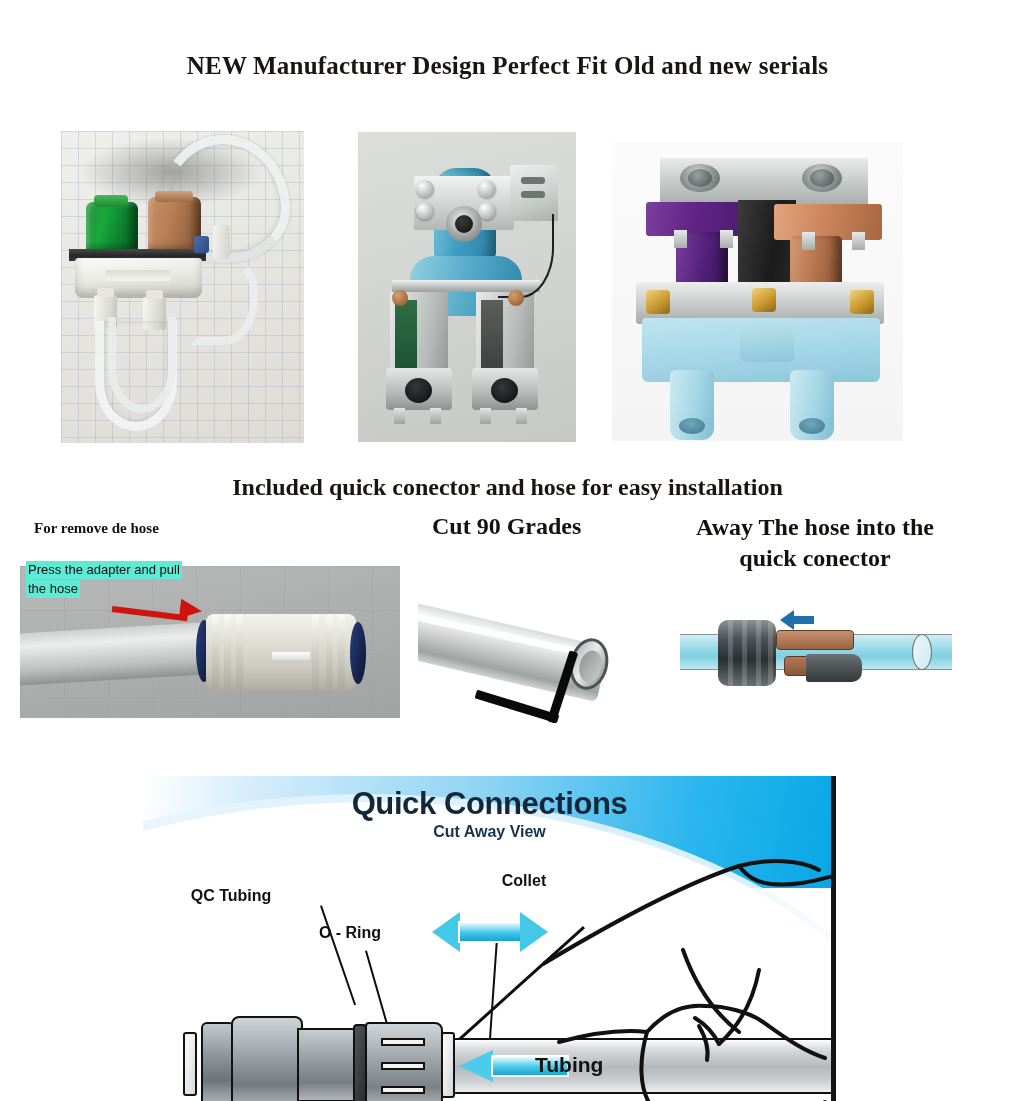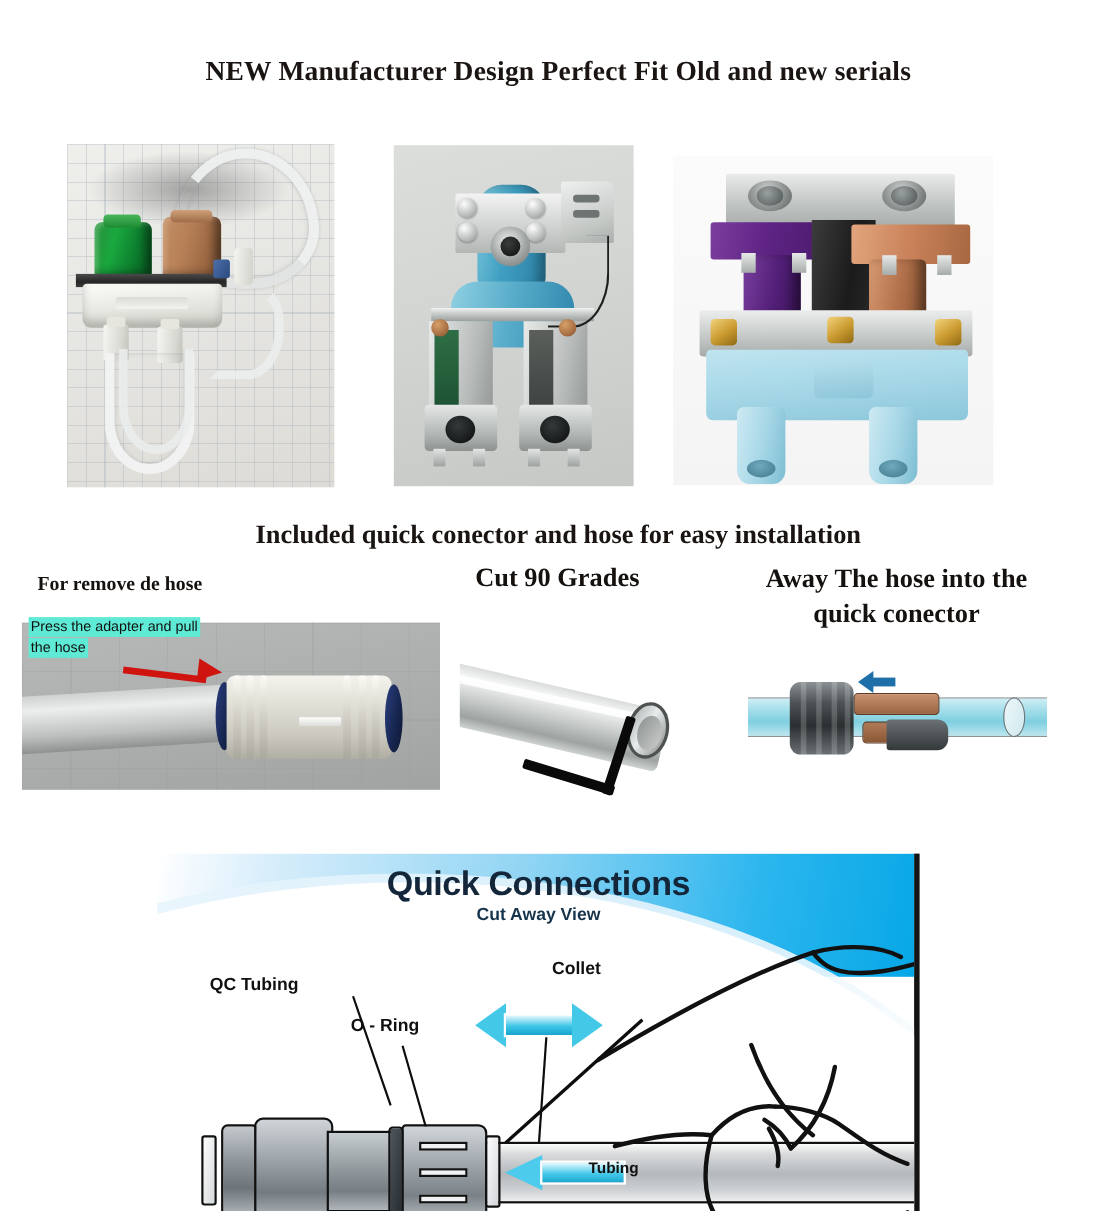--- a/index.html
+++ b/index.html
@@ -23,21 +23,21 @@
     position: absolute; left: 0; top: 474px; width: 1015px;
     text-align: center;
     font-weight: bold; font-size: 24px; color: #1a1512;
   }
 
   .sublabel {
     position: absolute;
     font-family: "Liberation Serif", serif;
     font-weight: bold; color: #15110e;
   }
-  #lbl-remove { left: 34px; top: 520px; font-size: 18px; }
+  #lbl-remove { left: 34px; top: 520px; font-size: 15px; }
   #lbl-cut    { left: 432px; top: 513px; font-size: 24px; }
   #lbl-push   { left: 684px; top: 512px; font-size: 24px; width: 262px;
                 line-height: 1.28; text-align: center; }
 
   
   #photo1 {
     position: absolute; left: 61px; top: 131px; width: 243px; height: 312px;
     background:
       repeating-linear-gradient(to right, rgba(170,180,190,.40) 0 1px, transparent 1px 17px),
       repeating-linear-gradient(to bottom, rgba(170,180,190,.40) 0 1px, transparent 1px 17px),
@@ -580,21 +580,21 @@
     border:2px solid #ffffff;
   }
   #tubing-arrow .th {
     position:absolute; left:0; top:0; width:0; height:0;
     border-right:34px solid #4ccbec;
     border-top:16px solid transparent; border-bottom:16px solid transparent;
   }
   #lab-tubing {
     position:absolute; left:392px; top:277px; width:120px;
     font-family:"Liberation Sans", sans-serif; font-weight:bold;
-    font-size:14px; color:#111; text-align:left;
+    font-size:21px; color:#111; text-align:left;
   }
 
   
   #hand { position:absolute; left:400px; top:78px; width:300px; height:283px; }
   #hand svg { width:100%; height:100%; display:block; }
 </style>
 </head>
 <body>
 
 <div class="main-title">NEW Manufacturer Design Perfect Fit Old and new serials</div>

